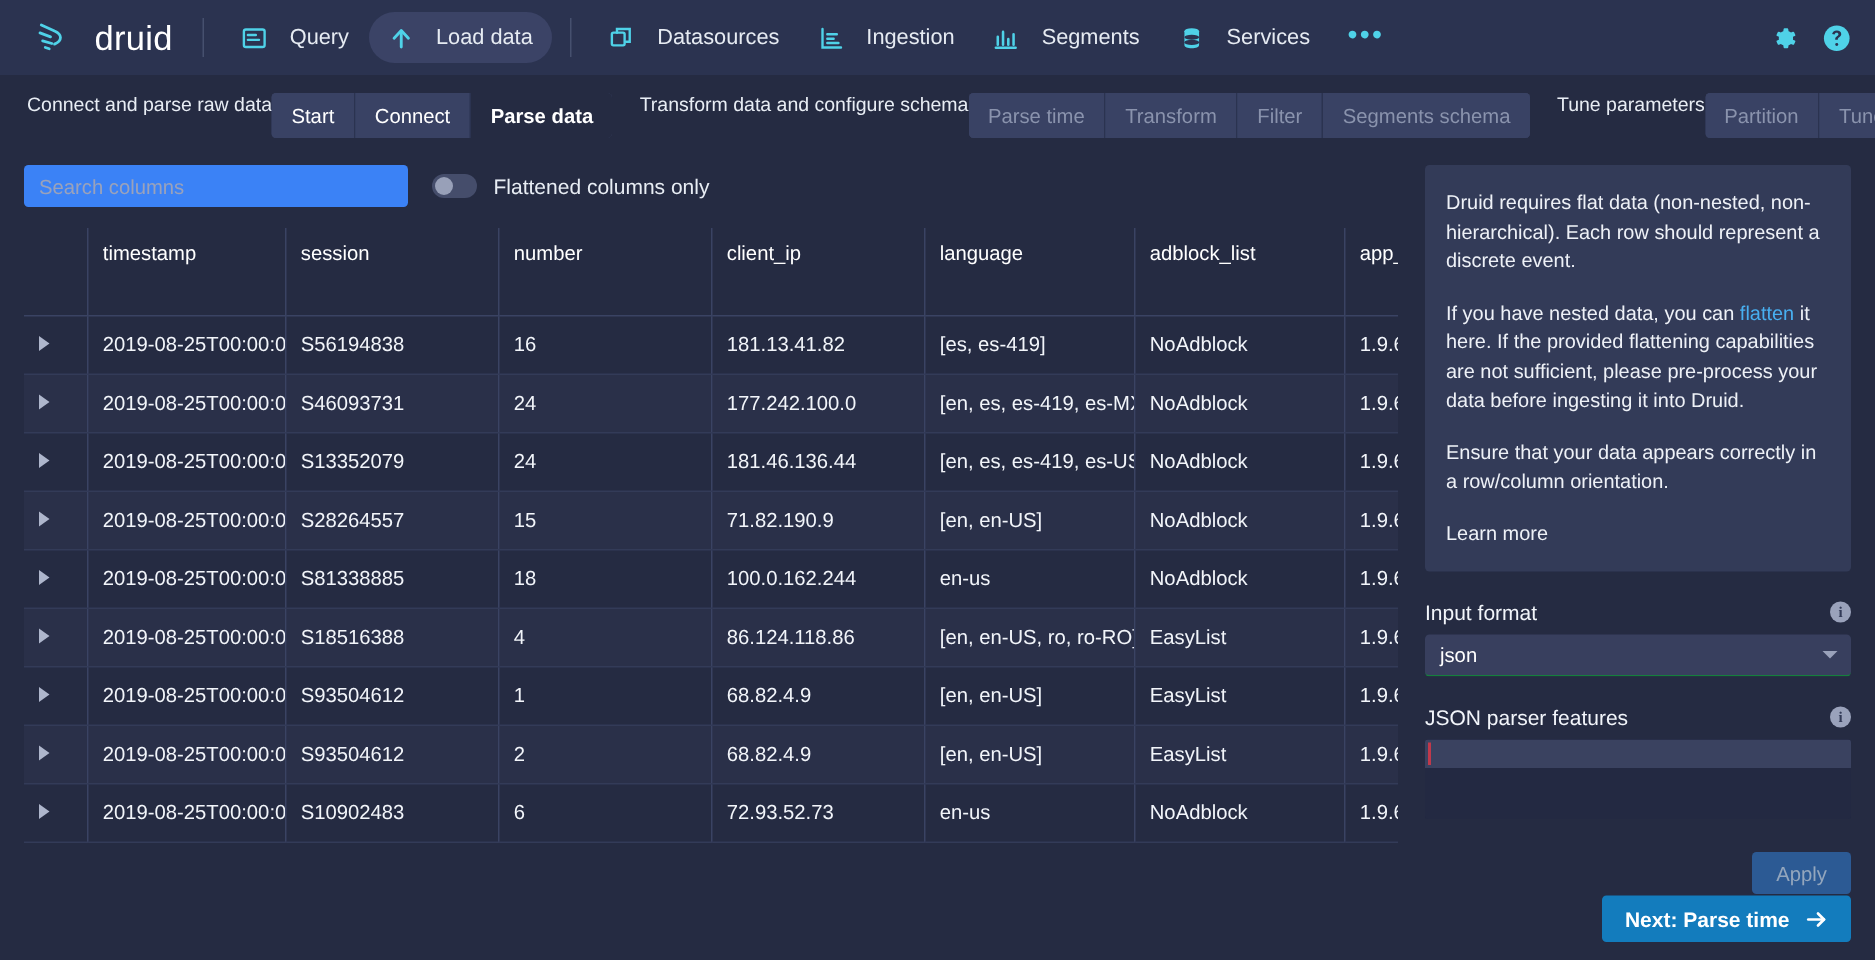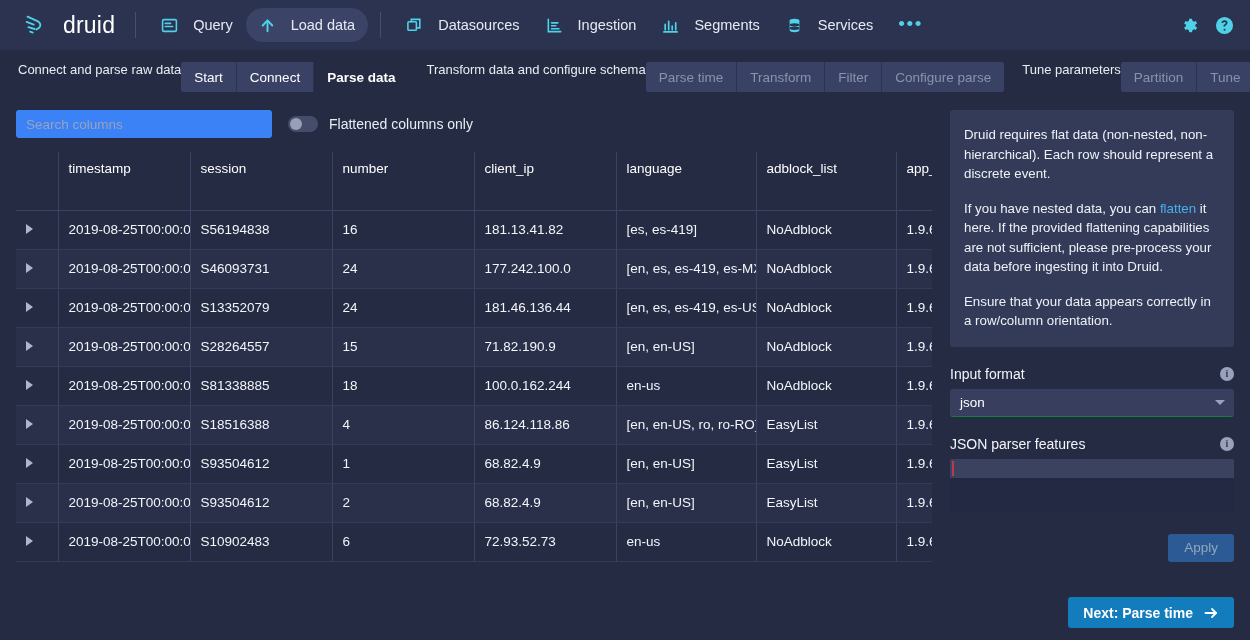--- a/index.html
+++ b/index.html
@@ -479,21 +479,21 @@
       <button class="seg-btn active">Parse data</button>
     </div>
   </div>
 
   <div class="step-group" style="margin-left:8px;">
     <div class="step-group-title">Transform data and configure schema</div>
     <div class="seg">
       <button class="seg-btn disabled">Parse time</button>
       <button class="seg-btn disabled">Transform</button>
       <button class="seg-btn disabled">Filter</button>
-      <button class="seg-btn disabled">Configure parse</button>
+      <button class="seg-btn disabled">Segments schema</button>
     </div>
   </div>
 
   <div class="step-group" style="margin-left:8px;">
     <div class="step-group-title center">Tune parameters</div>
     <div class="seg">
       <button class="seg-btn disabled">Partition</button>
       <button class="seg-btn disabled">Tune</button>
       <button class="seg-btn disabled">Publish</button>
     </div>
@@ -651,20 +651,21 @@
       
       
     </div>
   </div>
 
   <div class="right-pane">
     <div class="info-card">
       <p>Druid requires flat data (non-nested, non-hierarchical). Each row should represent a discrete event.</p>
       <p><span>If you have nested data, you can </span><span class="link">flatten</span><span> it here. If the provided flattening capabilities are not sufficient, please pre-process your data before ingesting it into Druid.</span></p>
       <p>Ensure that your data appears correctly in a row/column orientation.</p>
+      <p class="link">Learn more</p>
     </div>
 
     <div class="field-label-row">
       <span class="field-label">Input format</span>
       <span class="info-dot">i</span>
     </div>
     <div class="select-box">
       <span>json</span>
       <span class="select-caret"></span>
     </div>

